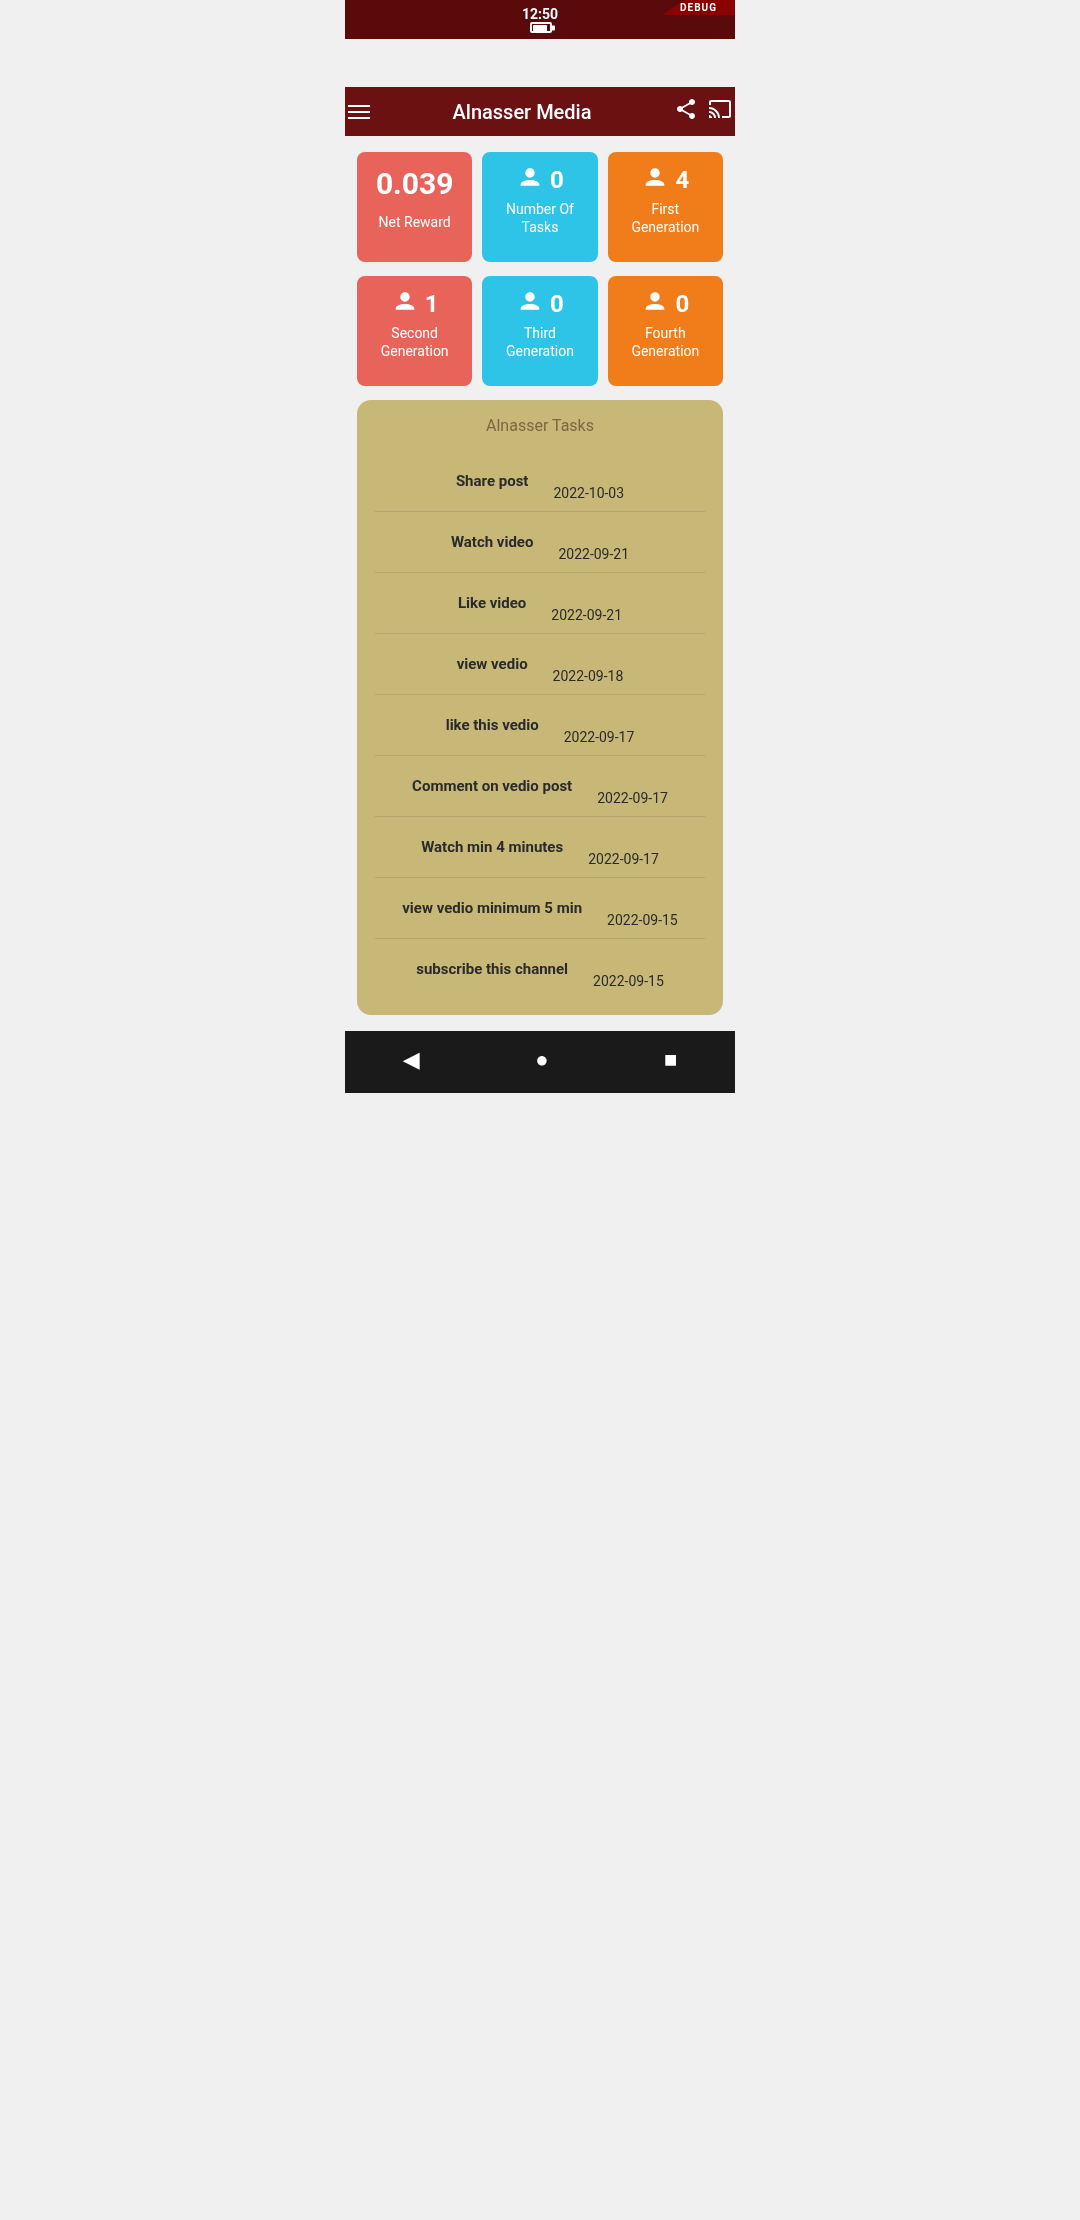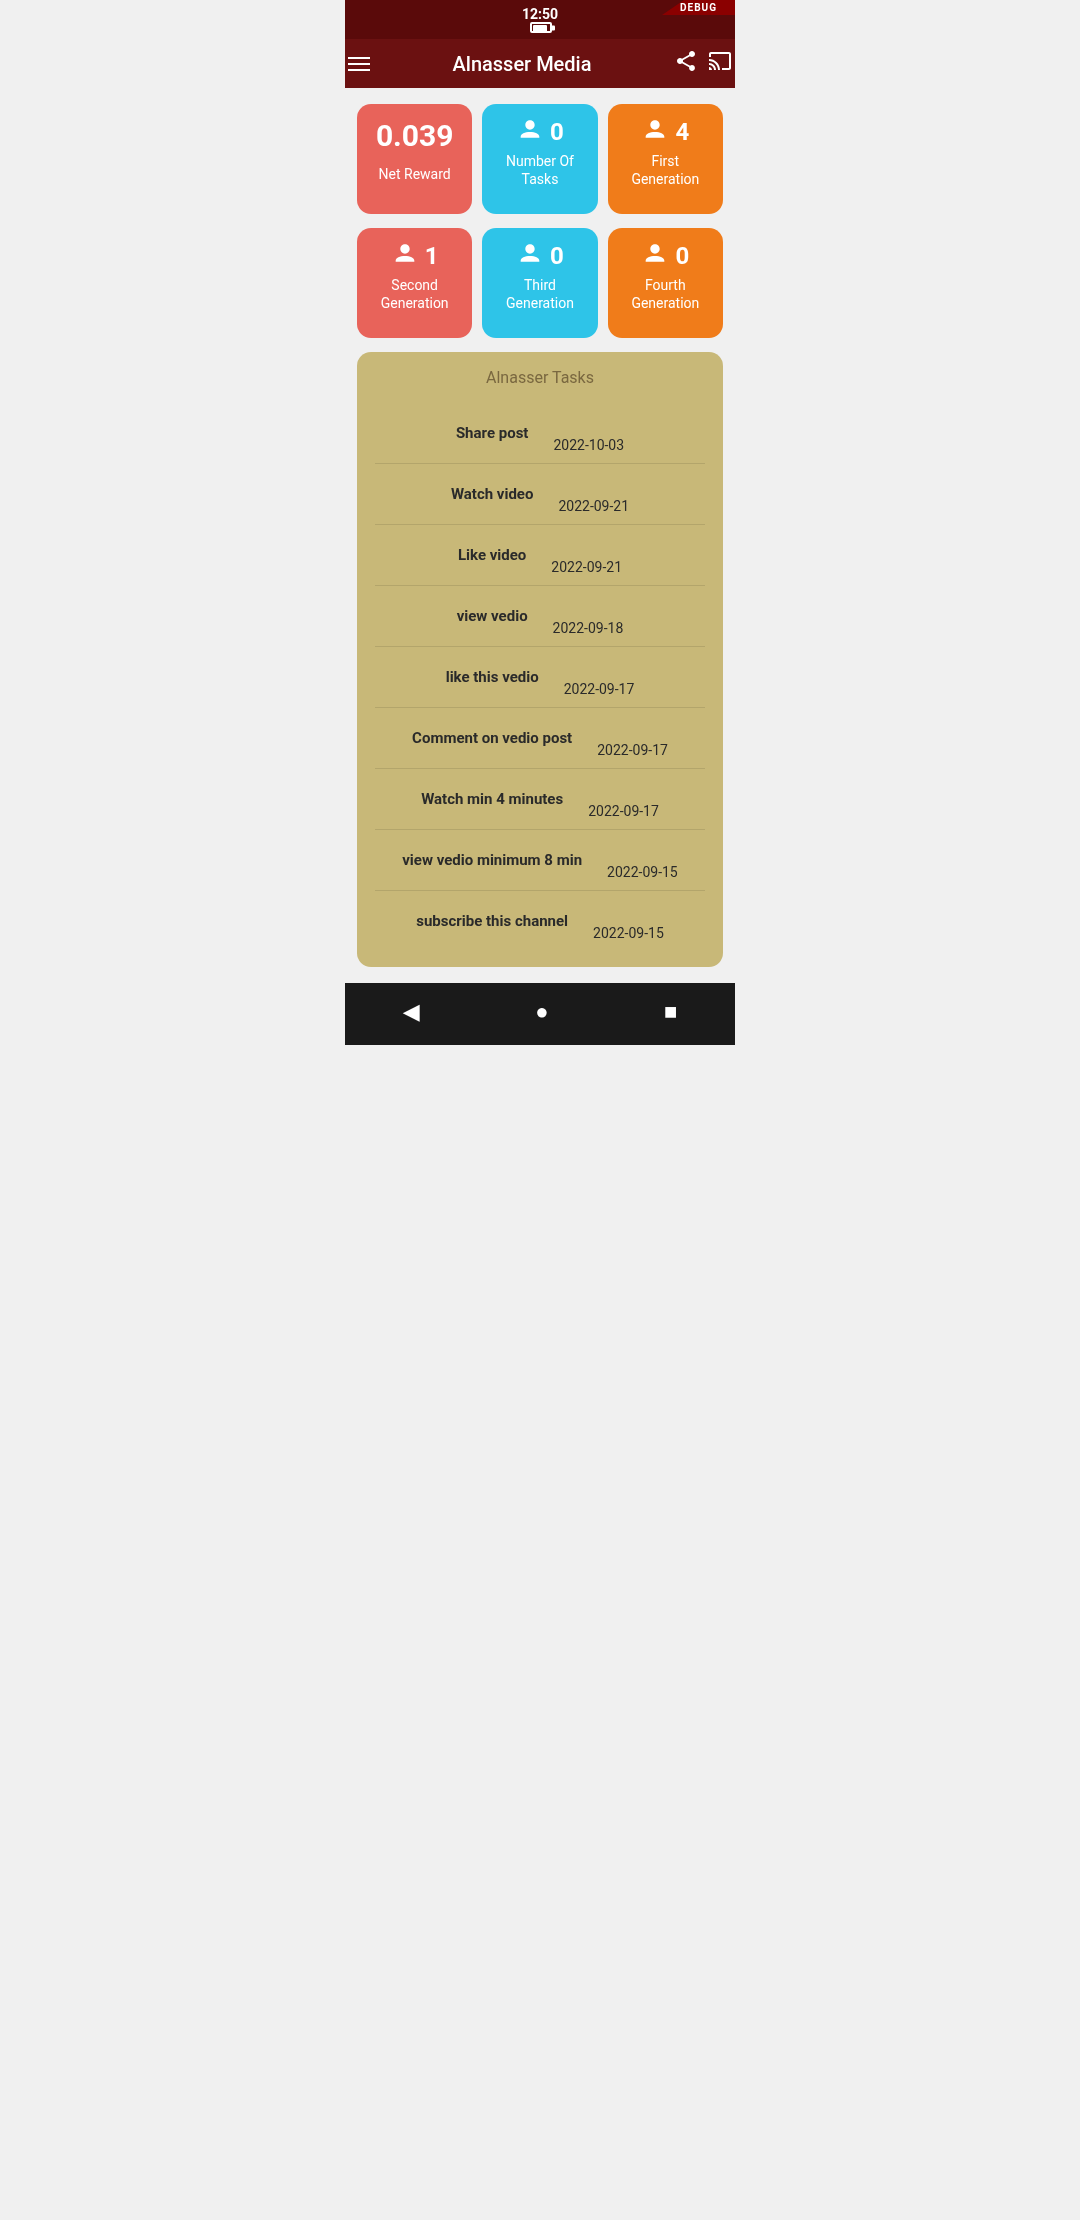--- a/index.html
+++ b/index.html
@@ -79,20 +79,21 @@
     }
 
     
     .toolbar {
       background: #6b1111;
       color: white;
       display: flex;
       align-items: center;
       padding: 10px 3px;
       gap: 10px;
+      margin-top: 48px;
     }
 
     .toolbar-title {
       flex: 1;
       text-align: center;
       font-size: 20px;
       font-weight: 500;
       color: white;
     }
 
@@ -124,21 +125,21 @@
 
     
     .stats-grid {
       display: grid;
       grid-template-columns: repeat(3, 1fr);
       gap: 10px;
       margin-bottom: 14px;
     }
 
     .stat-card {
-      border-radius: 14px;
+      border-radius: 8px;
       padding: 14px 10px 12px;
       display: flex;
       flex-direction: column;
       align-items: center;
       min-height: 110px;
     }
 
     .stat-card.red {
       background: #e8635a;
     }
@@ -369,21 +370,21 @@
           <span class="task-name">Comment on vedio post</span>
           <span class="task-date">2022-09-17</span>
         </div>
         <div style="height: 1px; background: rgba(0, 0, 0, 0.1); margin: 0px;"></div>
         <div class="task-row">
           <span class="task-name">Watch min 4 minutes</span>
           <span class="task-date">2022-09-17</span>
         </div>
         <div style="height: 1px; background: rgba(0, 0, 0, 0.1); margin: 0px;"></div>
         <div class="task-row">
-          <span class="task-name">view vedio minimum 8 min</span>
+          <span class="task-name">view vedio minimum 5 min</span>
           <span class="task-date">2022-09-15</span>
         </div>
         <div style="height: 1px; background: rgba(0, 0, 0, 0.1); margin: 0px;"></div>
         <div class="task-row">
           <span class="task-name">subscribe this channel</span>
           <span class="task-date">2022-09-15</span>
         </div>
       </div>
   </div>
 

